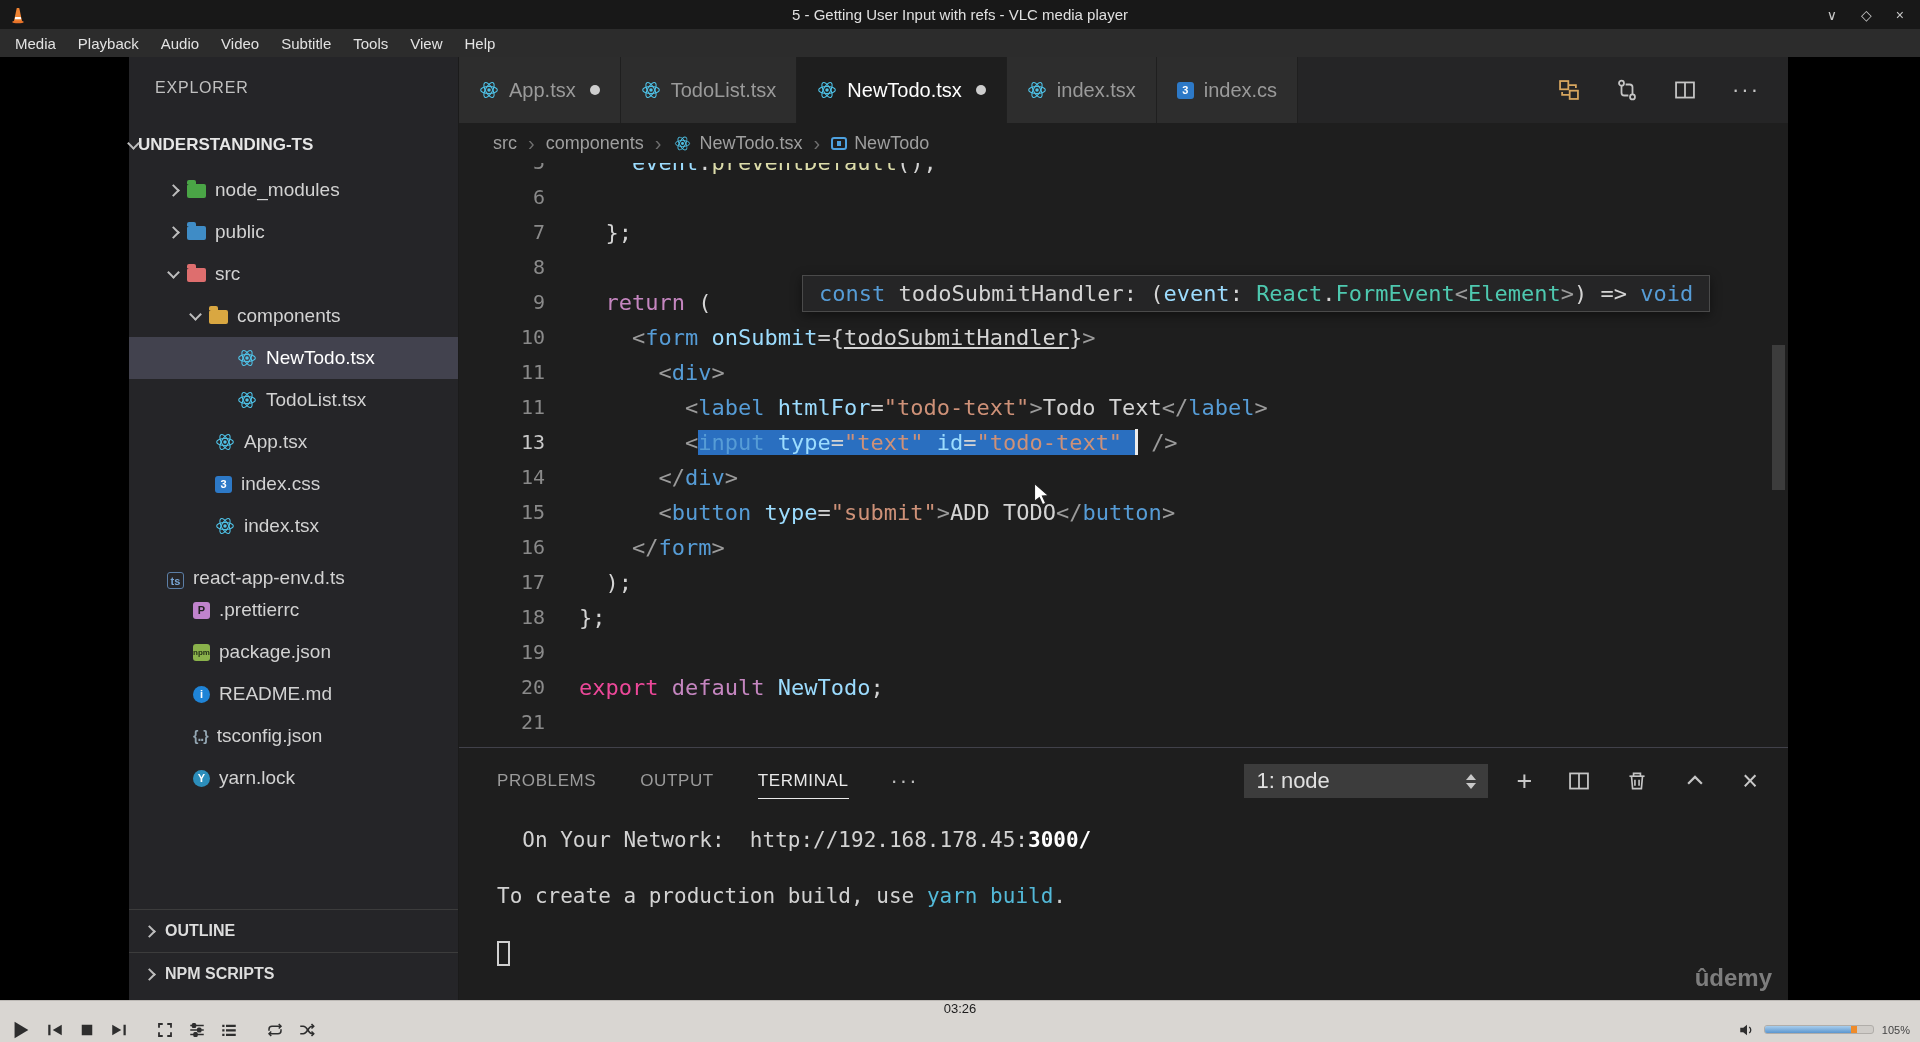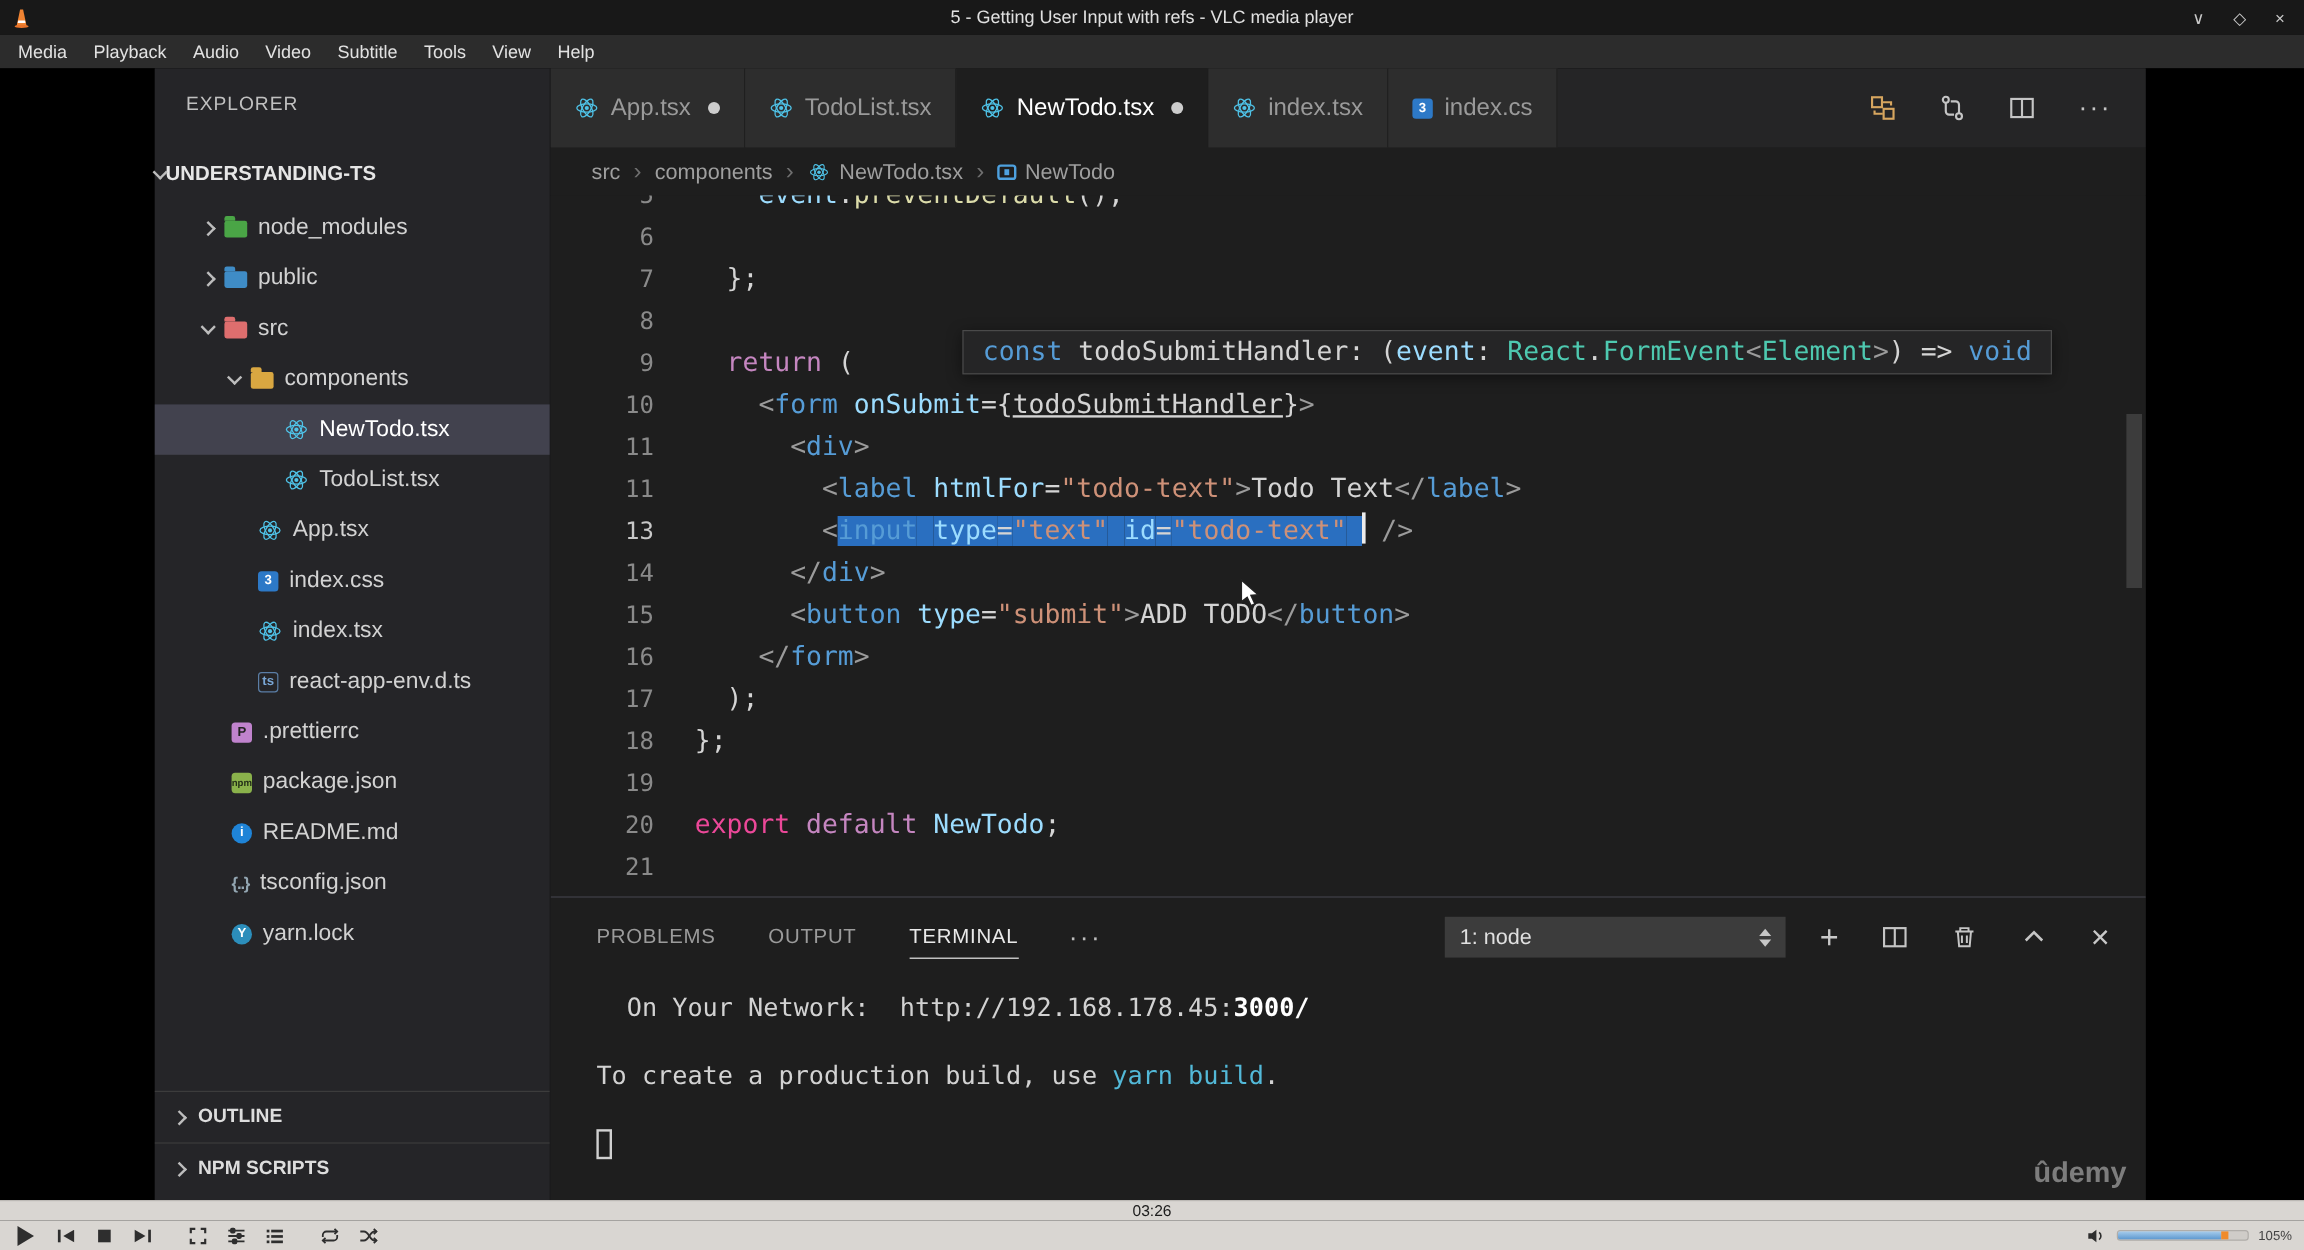--- a/index.html
+++ b/index.html
@@ -67,21 +67,21 @@
 .tooltip{position:absolute;left:343px;top:112px;background:#252526;border:1px solid #4a4a4a;padding:5px 16px;font-family:"DejaVu Sans Mono",monospace;font-size:22px;white-space:nowrap;z-index:4;box-shadow:0 3px 12px rgba(0,0,0,.45);}
 .scrollthumb{position:absolute;right:3px;top:182px;width:13px;height:145px;background:#565656;opacity:.55;}
 
 .panel{position:absolute;left:330px;top:690px;right:0;bottom:0;background:#1e1e1e;border-top:1px solid #41414a;}
 .panel-header{height:66px;display:flex;align-items:center;padding:0 30px 0 38px;}
 #panel-tabs{display:flex;gap:44px;}
 .ptab{font-size:17px;letter-spacing:.6px;color:#9b9b9b;padding:7px 0;}
 .ptab.active{color:#e9e9e9;border-bottom:1.5px solid #e9e9e9;}
 .panel-more{margin-left:42px;color:#bdbdbd;font-size:22px;letter-spacing:2px;}
 .ph-spacer{flex:1;}
-.dropdown{width:284px;height:34px;background:#3c3c3c;color:#e0e0e0;display:flex;align-items:center;justify-content:space-between;padding:0 12px;font-size:18px;margin-right:28px;flex:none;}
+.dropdown{width:244px;height:34px;background:#3c3c3c;color:#e0e0e0;display:flex;align-items:center;justify-content:space-between;padding:0 12px;font-size:22px;margin-right:28px;flex:none;}
 .spin{display:flex;flex-direction:column;gap:3px;}
 .spin i{width:0;height:0;border-left:5px solid transparent;border-right:5px solid transparent;display:block;}
 .spin .up{border-bottom:6px solid #c8c8c8;}
 .spin .down{border-top:6px solid #c8c8c8;}
 #panel-actions{display:flex;align-items:center;gap:36px;color:#c8c8c8;}
 #panel-actions .txtic{font-size:27px;line-height:1;}
 #panel-actions svg{width:22px;height:22px;display:block;}
 .terminal{position:relative;padding:12px 0 0 38px;font-family:"DejaVu Sans Mono",monospace;font-size:21px;line-height:28px;color:#d2d2d2;}
 .t-line{white-space:pre;height:28px;}
 .tcursor{display:inline-block;width:13px;height:25px;border:2px solid #d0d0d0;vertical-align:middle;}
@@ -218,21 +218,21 @@
                   <circle cx="12" cy="12" r="2.1" fill="#4fc3e8"></circle>
                   <g fill="none" stroke="#4fc3e8" stroke-width="1.3">
                     <ellipse cx="12" cy="12" rx="10" ry="4.2"></ellipse>
                     <ellipse cx="12" cy="12" rx="10" ry="4.2" transform="rotate(60 12 12)"></ellipse>
                     <ellipse cx="12" cy="12" rx="10" ry="4.2" transform="rotate(120 12 12)"></ellipse>
                   </g>
                 </svg>
               </span>
               <span class="tlabel">index.tsx</span>
             </div>
-            <div class="trow" style="padding-left: 86px;">
+            <div class="trow" style="padding-left: 38px; align-items: flex-end;">
               <span class="badge" style="background: transparent; border: 1.5px solid rgb(91, 126, 166); color: rgb(122, 167, 214);">ts</span>
               <span class="tlabel">react-app-env.d.ts</span>
             </div>
             <div class="trow" style="padding-left: 64px;">
               <span class="badge" style="background: rgb(192, 131, 205); color: rgb(34, 34, 34);">P</span>
               <span class="tlabel">.prettierrc</span>
             </div>
             <div class="trow" style="padding-left: 64px;">
               <span class="badge" style="background: rgb(138, 178, 75); color: rgb(36, 48, 24); font-size: 8px;">npm</span>
               <span class="tlabel">package.json</span>

